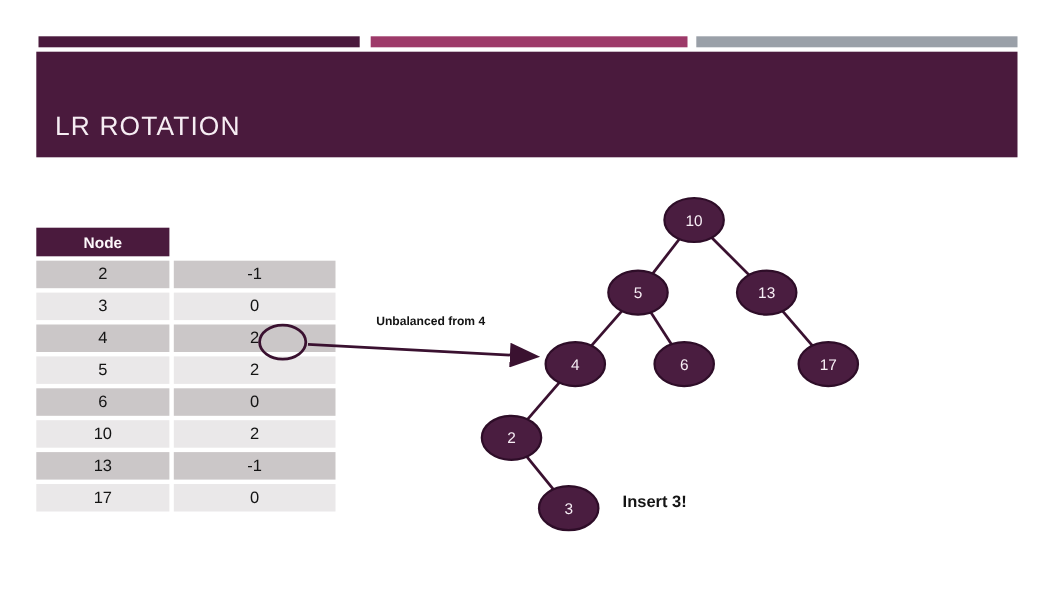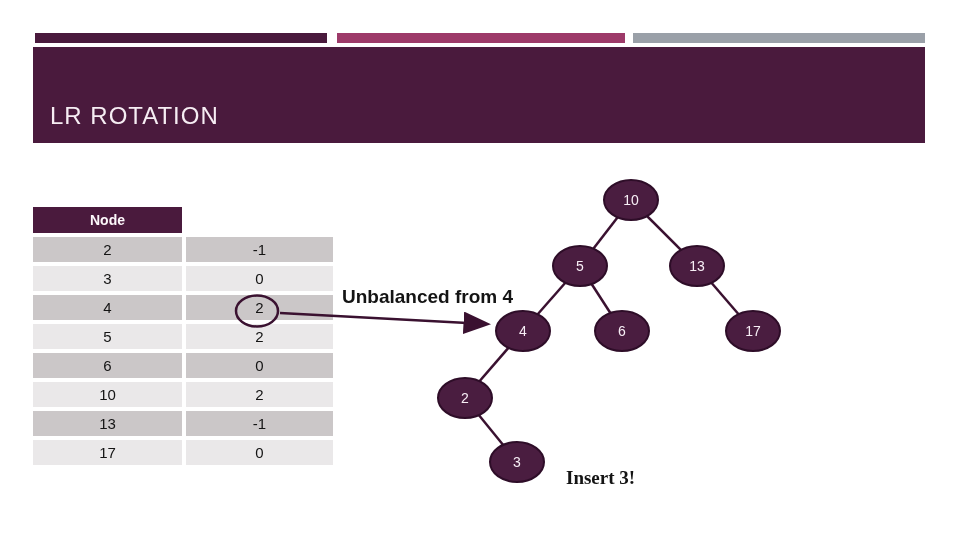--- a/index.html
+++ b/index.html
@@ -21,38 +21,38 @@
     position:absolute;left:17px;bottom:13px;
     color:#f6edf3;font-size:24px;font-weight:400;letter-spacing:1px;text-align:center;
   }
   
   .bf-table{position:absolute;left:33px;top:207px;width:300px;}
   .t-row{display:flex;gap:4px;margin-bottom:4px;}
   .t-cell{
     display:flex;align-items:center;justify-content:center;
     height:25px;font-size:15px;color:#141414;
   }
-  .t-cell.c1{width:149px;}
+  .t-cell.c1{width:121px;}
   .t-cell.c2{width:147px;}
   .t-head .t-cell{
     height:26px;background:#4a1a3d;color:#fdf8fb;
     font-weight:bold;font-size:14px;
   }
   .t-row.dark .t-cell{background:#cbc7c8;}
   .t-row.light .t-cell{background:#eae8e9;}
   
   .overlay{position:absolute;left:0;top:0;width:960px;height:540px;}
   .edge{stroke:#3a1130;stroke-width:2.5;fill:none;}
   .node-ellipse{fill:#4a1d40;stroke:#2e0d28;stroke-width:2;}
   .node-label{fill:#f7eef5;font-size:14px;font-family:"Liberation Sans",sans-serif;text-anchor:middle;}
   .annot{stroke:#3a1130;stroke-width:2.5;fill:none;}
   
   .float-label{position:absolute;font-weight:bold;color:#141414;white-space:nowrap;}
-  .unbalanced-label{left:342px;top:286px;font-size:19px;}
-  .insert-label{left:566px;top:467px;font-size:19px;font-family:Liberation Serif, serif;}
+  .unbalanced-label{left:342px;top:286px;font-size:11px;}
+  .insert-label{left:566px;top:448px;font-size:15px;}
 </style>
 </head>
 <body>
 
 <div class="bar bar1"></div>
 <div class="bar bar2"></div>
 <div class="bar bar3"></div>
 
 <div class="title-block">
   <div class="title-text">LR ROTATION</div>

